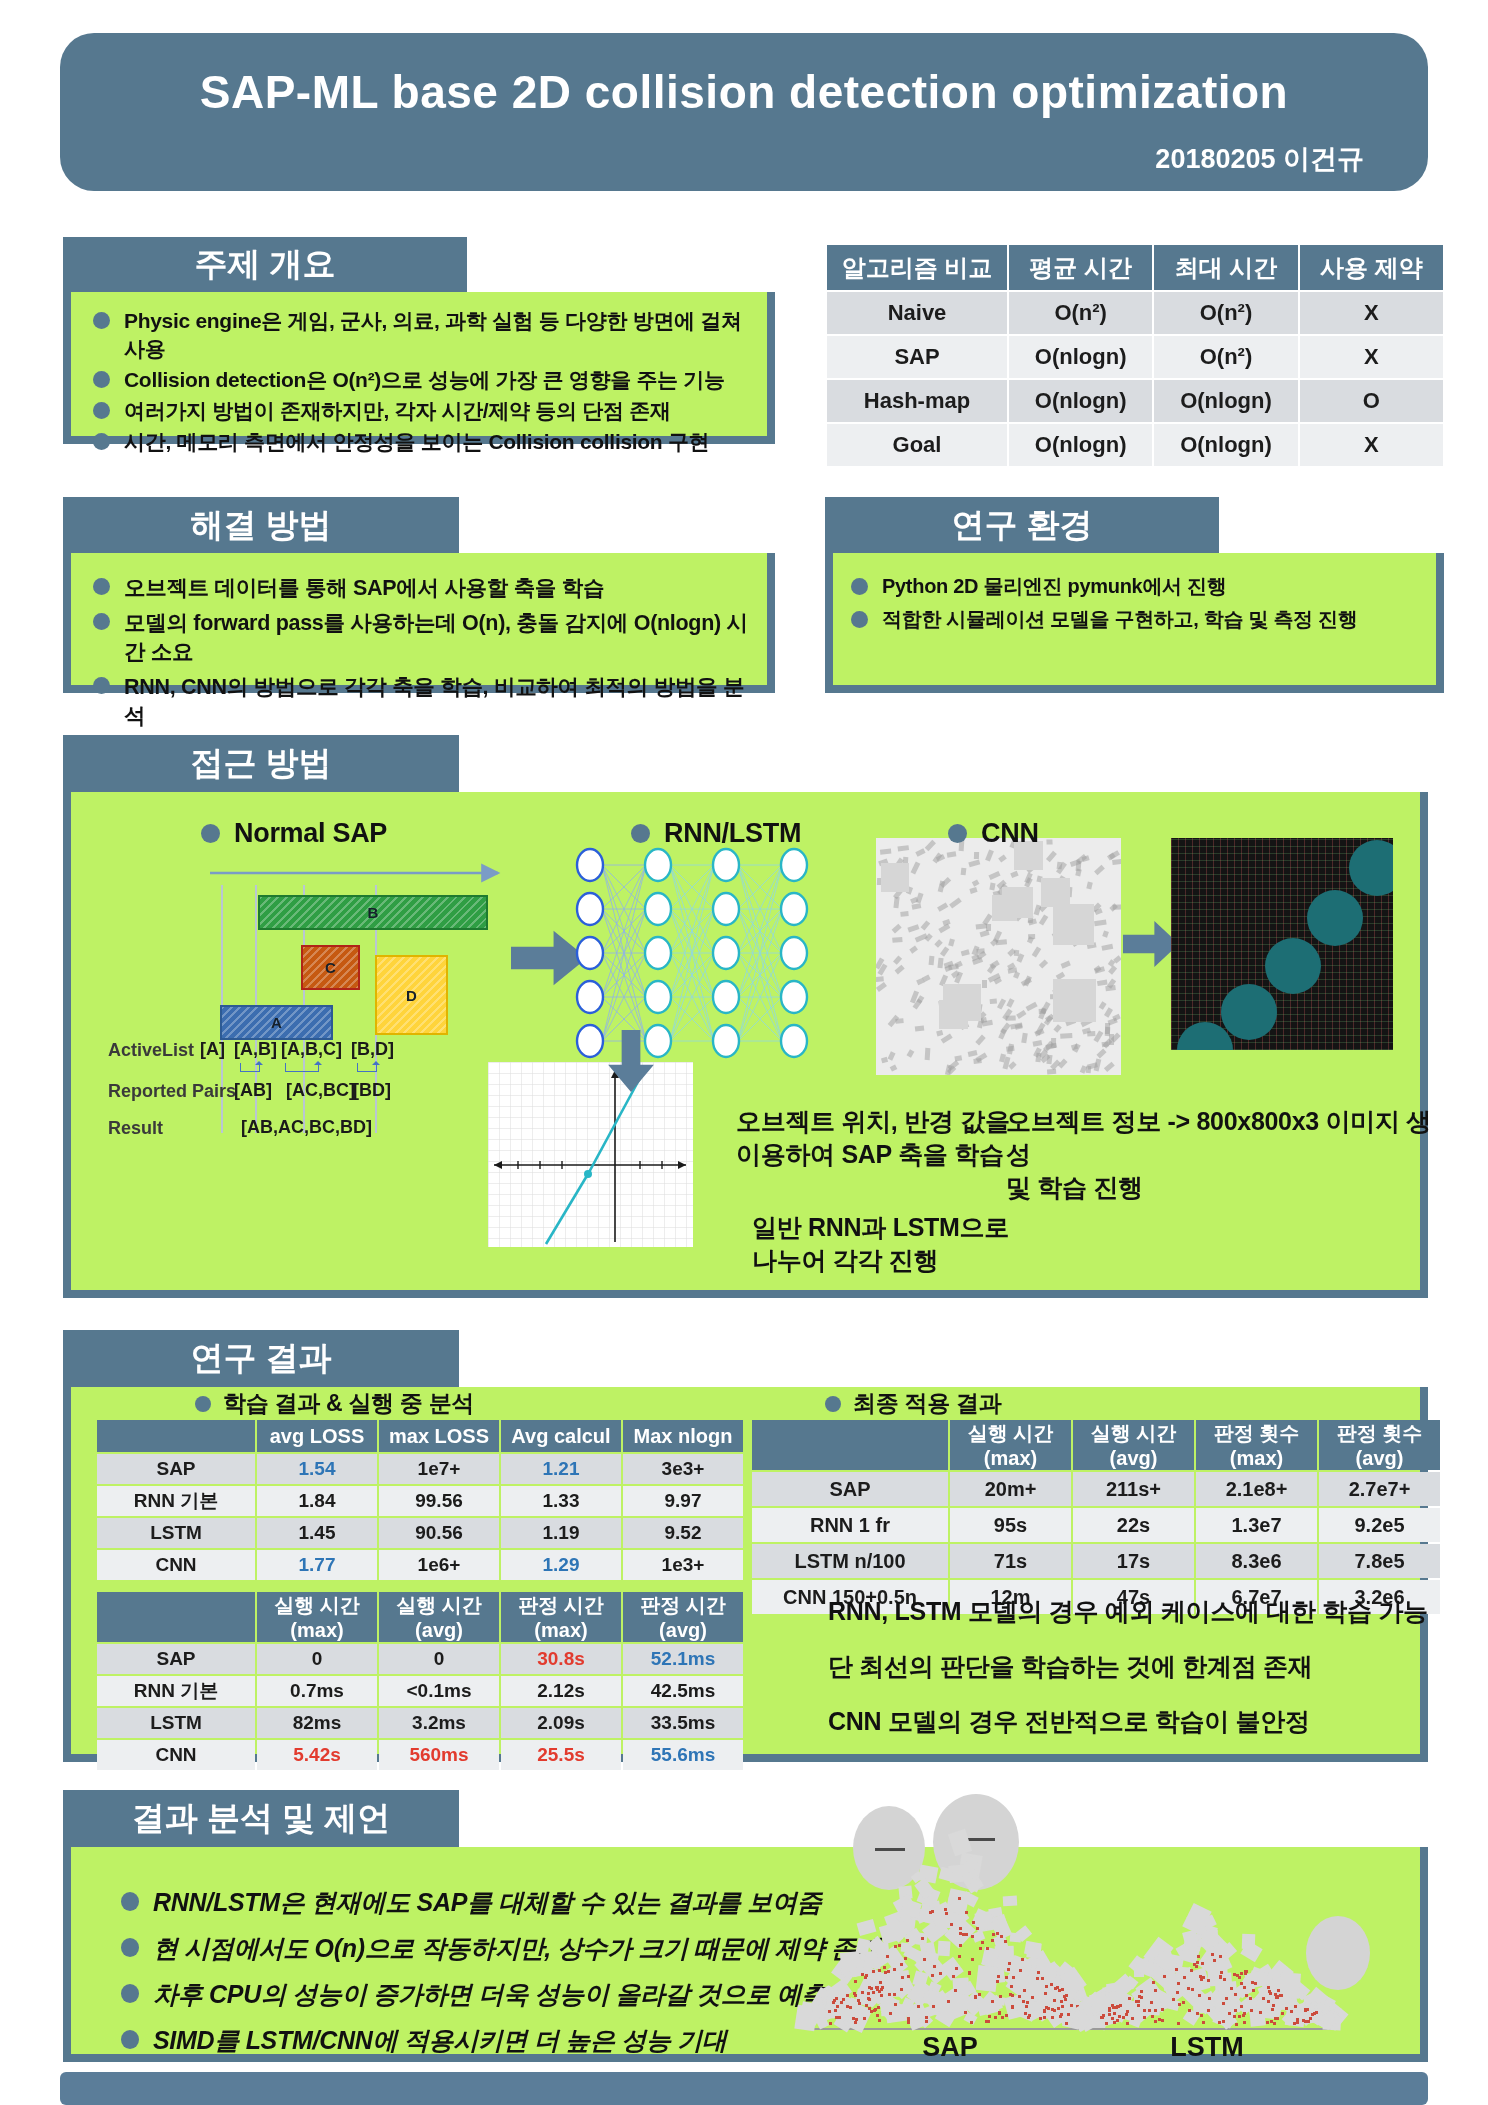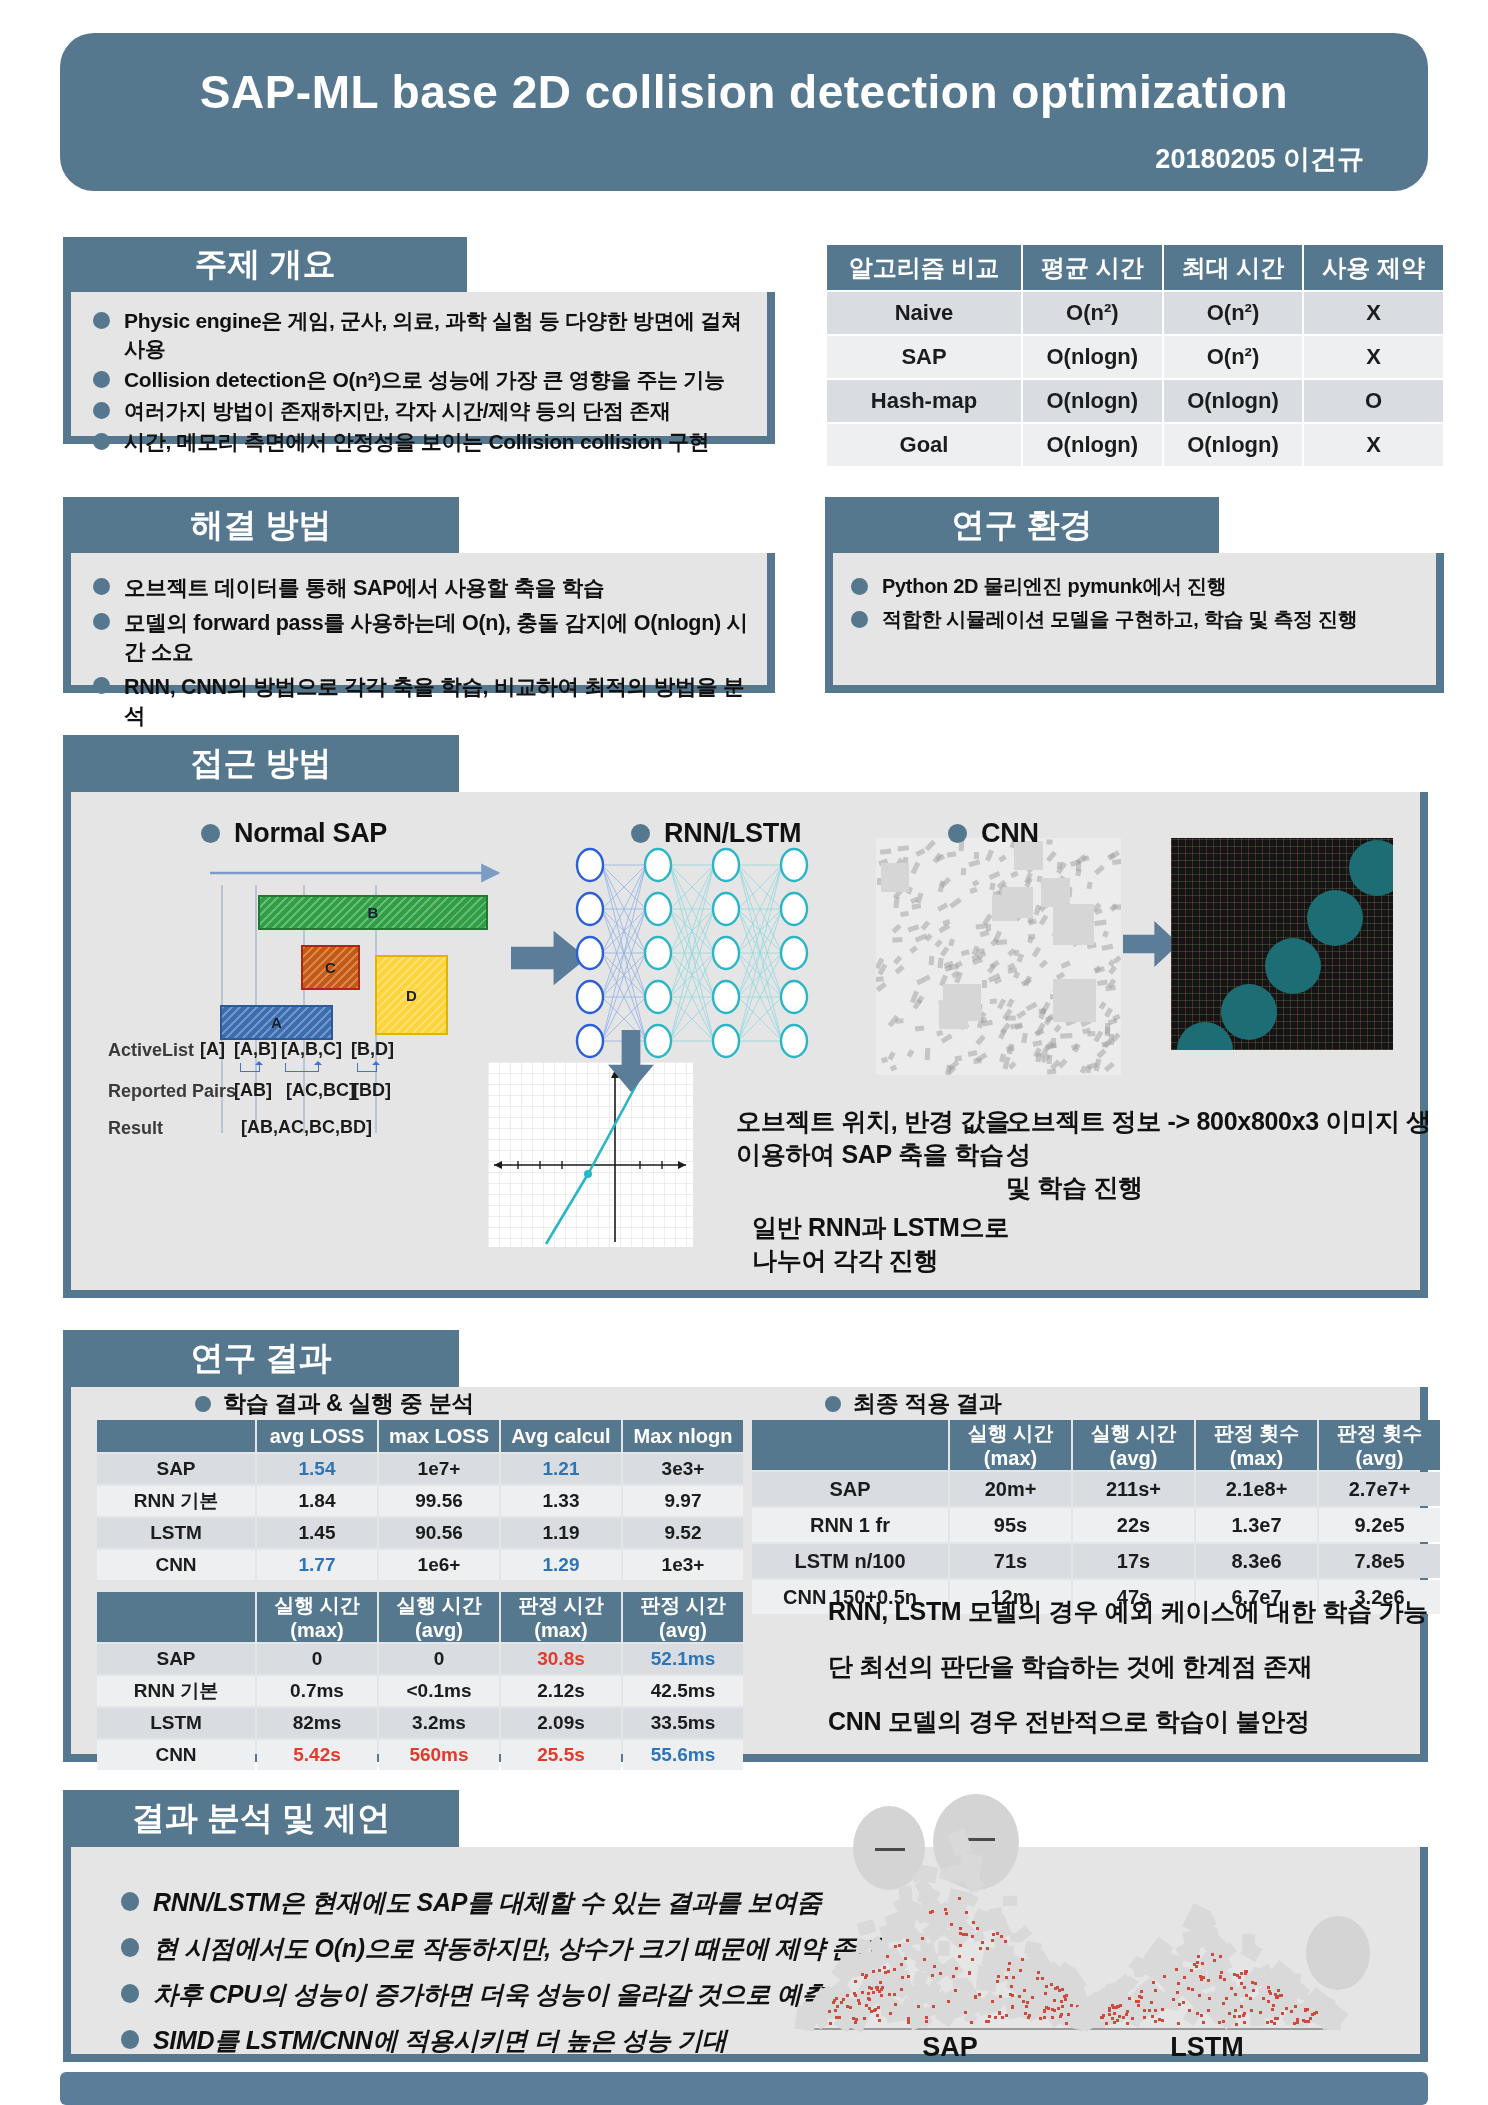--- a/index.html
+++ b/index.html
@@ -8,21 +8,21 @@
   .page{position:relative;width:1488px;height:2105px;background:#fff;overflow:hidden;}
 
   
   .banner{position:absolute;left:60px;top:33px;width:1368px;height:158px;background:var(--slate);border-radius:34px;}
   .banner-title{position:absolute;left:0;right:0;top:32px;text-align:center;color:#fff;font-size:46px;font-weight:bold;letter-spacing:.5px;}
   .banner-date{position:absolute;right:64px;bottom:14px;color:#fff;font-size:27px;font-weight:bold;}
 
   
   .panel{position:absolute;}
   .p-hdr{position:absolute;left:0;top:0;background:var(--slate);color:#fff;display:flex;align-items:center;justify-content:center;font-weight:bold;font-size:33px;z-index:2;}
-  .p-box{position:absolute;left:0;background:#e5e5e5;border:8px solid var(--slate);border-top:none;}
+  .p-box{position:absolute;left:0;background:#bef264;border:8px solid var(--slate);border-top:none;}
 
   ul.blist{list-style:none;}
   ul.blist li{display:flex;align-items:flex-start;}
   .dot{flex:0 0 auto;width:17px;height:17px;border-radius:50%;background:var(--slate);margin-right:14px;margin-top:5px;}
   .btxt{font-weight:bold;color:#111;letter-spacing:-0.3px;}
 
   
   .panel.overview{left:63px;top:237px;width:712px;height:207px;}
   .panel.overview .p-hdr{width:404px;height:55px;}
   .panel.overview .p-box{top:55px;width:712px;height:152px;padding:12px 16px 8px 22px;}
@@ -161,21 +161,21 @@
             <span class="dot"></span>
             <span class="btxt">시간, 메모리 측면에서 안정성을 보이는 Collision collision 구현</span>
           </li>
       </ul>
     </div>
   </div>
 
   <table class="tbl algo">
       <thead>
         <tr>
-          <th style="width: 194px;">알고리즘 비교</th>
+          <th style="width: 180px;">알고리즘 비교</th>
           <th>평균 시간</th>
           <th>최대 시간</th>
           <th>사용 제약</th>
         </tr>
       </thead>
       <tbody>
         <tr class="odd">
           <td>Naive</td>
           <td>O(n²)</td>
           <td>O(n²)</td>

